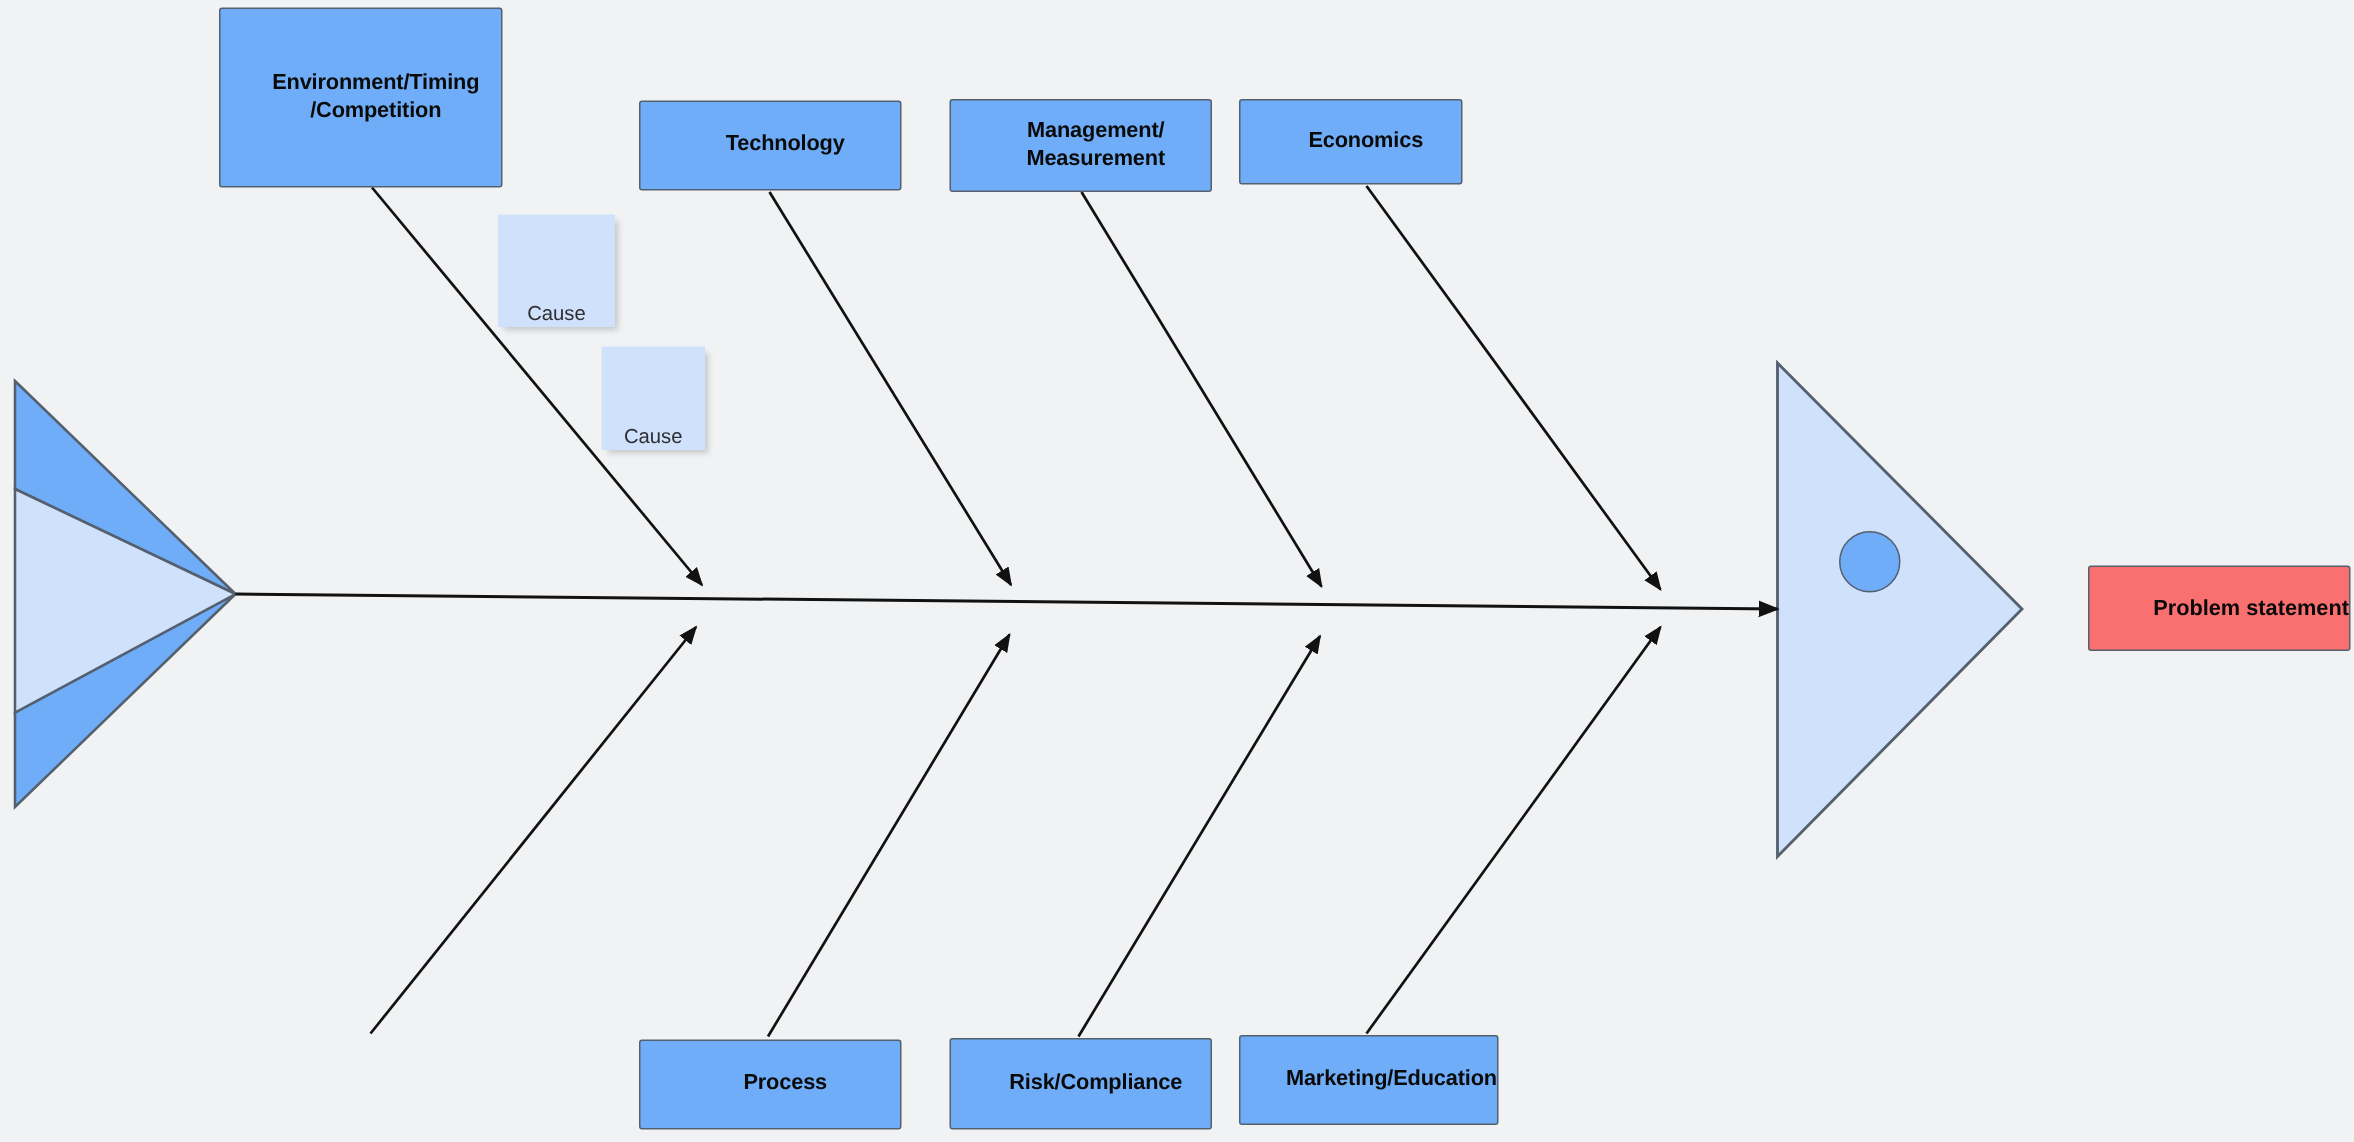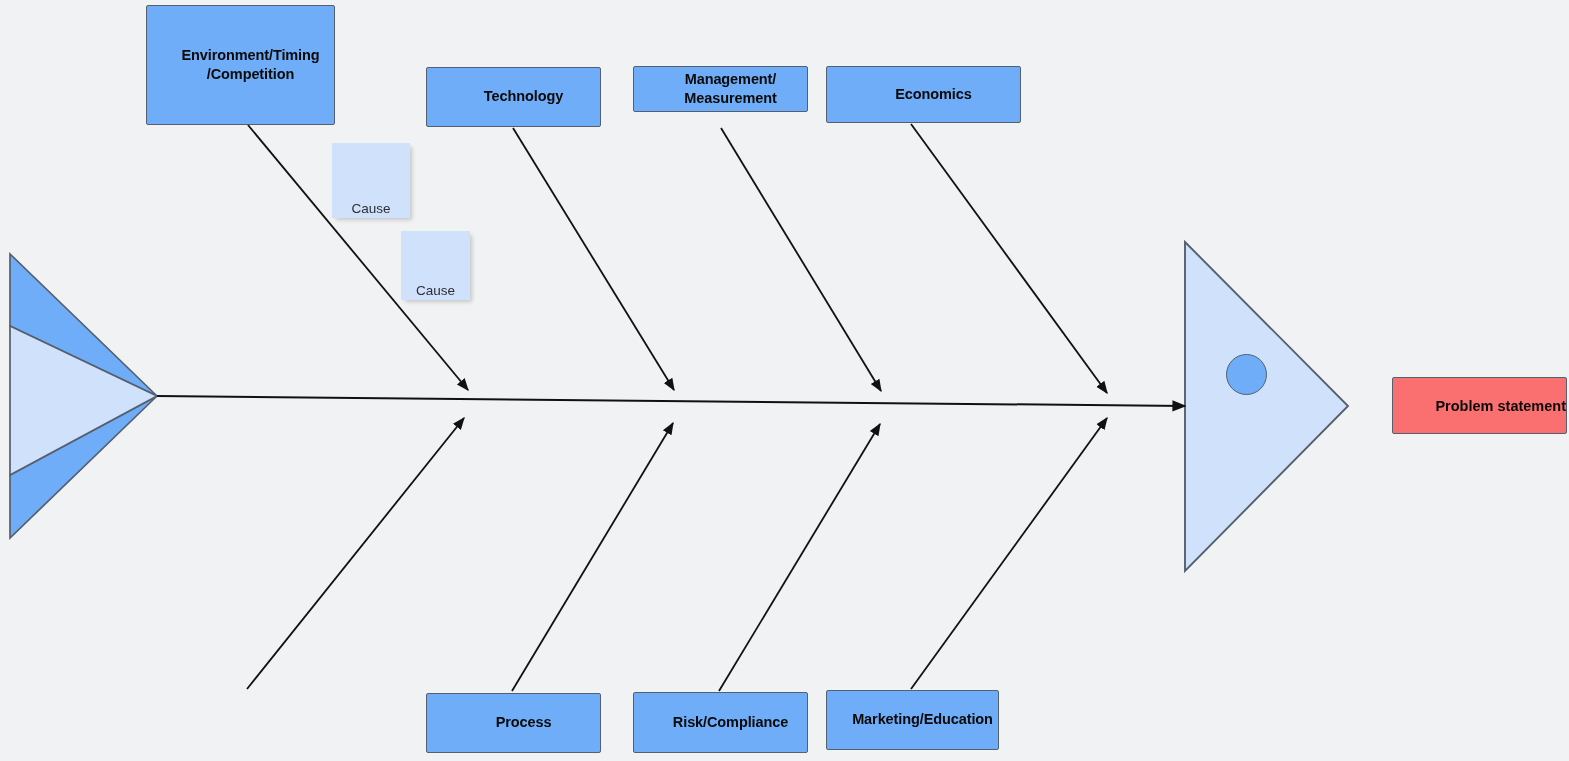--- a/index.html
+++ b/index.html
@@ -117,43 +117,43 @@
       <div>/Competition</div>
     </div>
   </div>
 
   <div class="cat-box" style="left:426px; top:67px; width:175px; height:60px;">
     <div>
       <div>Technology</div>
     </div>
   </div>
 
-  <div class="cat-box" style="left:633px; top:66px; width:175px; height:46px;">
+  <div class="cat-box" style="left:633px; top:66px; width:175px; height:62px;">
     <div>
       <div>Management/</div>
       <div>Measurement</div>
     </div>
   </div>
 
-  <div class="cat-box" style="left:826px; top:66px; width:195px; height:57px;">
+  <div class="cat-box" style="left:826px; top:66px; width:149px; height:57px;">
     <div>
       <div>Economics</div>
     </div>
   </div>
 
 
   <div class="cat-box" style="left:426px; top:693px; width:175px; height:60px;">
     <span>Process</span>
   </div>
 
   <div class="cat-box" style="left:633px; top:692px; width:175px; height:61px;text-align:right;">
     <span>Risk/Compliance</span>
   </div>
 
-  <div class="cat-box" style="left:826px; top:690px; width:173px; height:60px;">
+  <div class="cat-box" style="left:826px; top:690px; width:173px; height:60px;justify-content:flex-end;">
     <span>Marketing/Education</span>
   </div>
 
   <div class="note" style="left:332px; top:143px; width:78px; height:75px;">
     <span>Cause</span>
   </div>
 
   <div class="note" style="left:401px; top:231px; width:69px; height:69px;">
     <span>Cause</span>
   </div>

